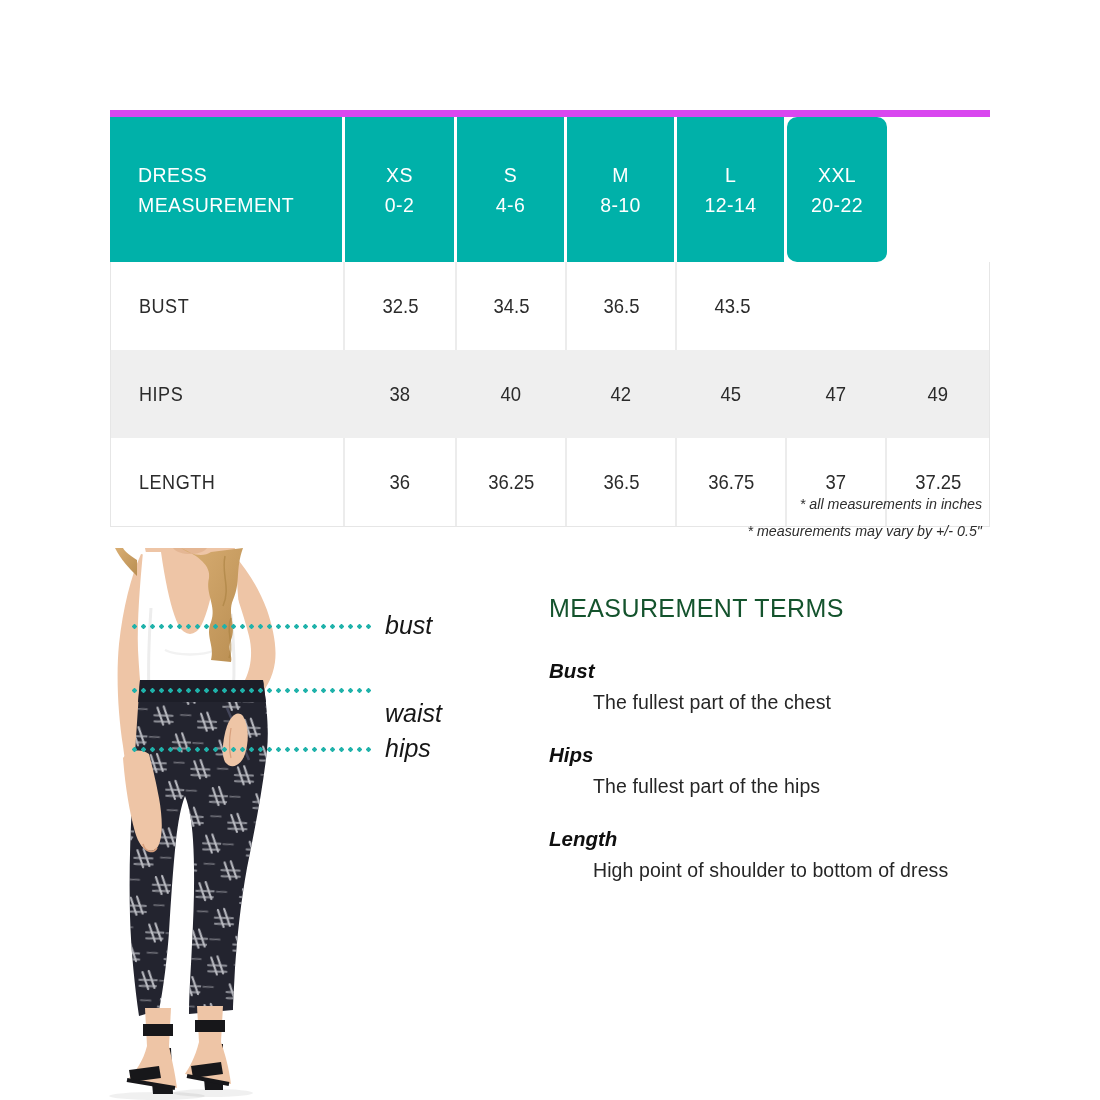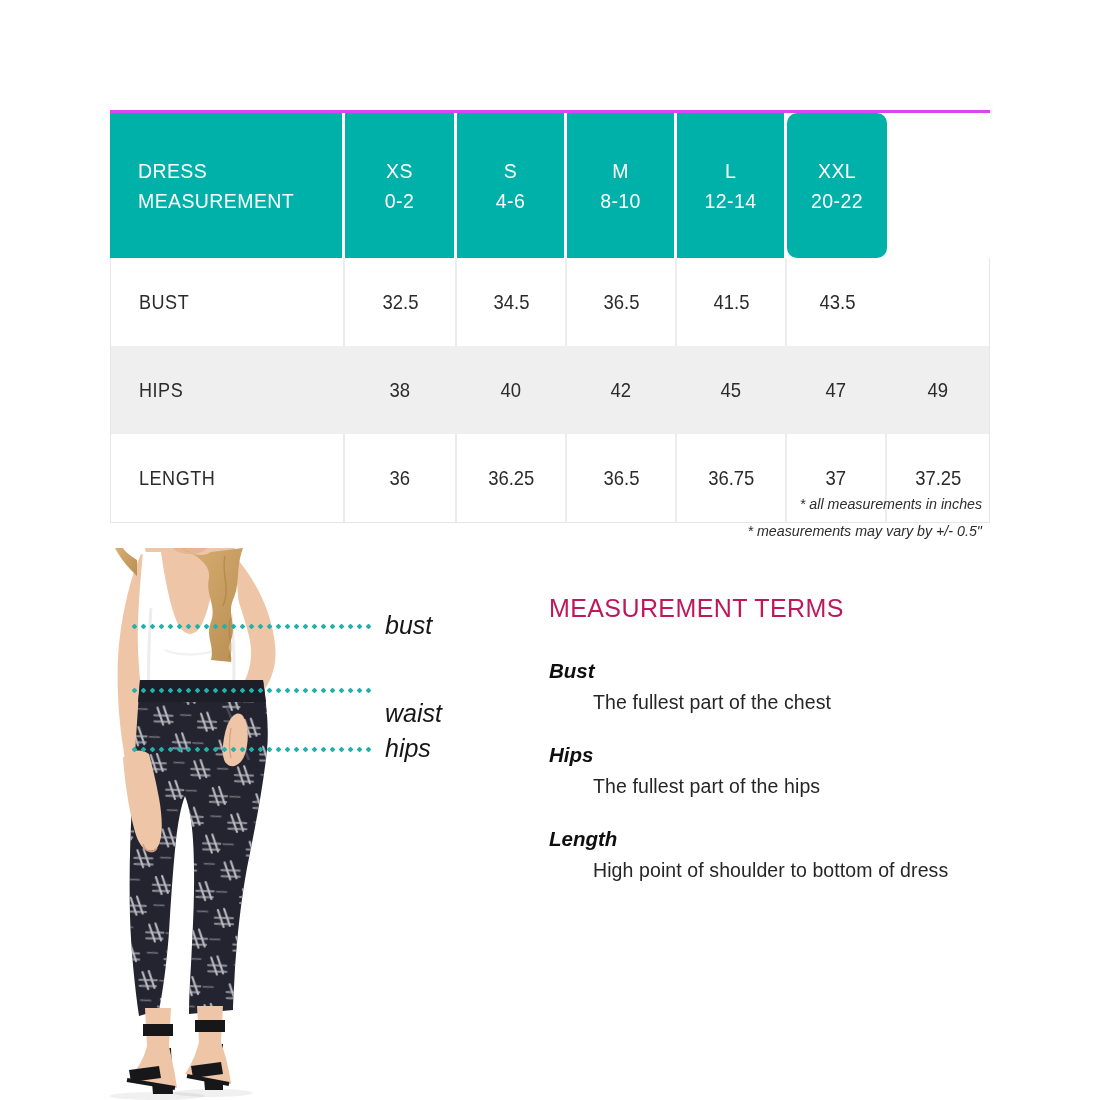--- a/index.html
+++ b/index.html
@@ -6,21 +6,21 @@
   #page{
     position:relative;width:1100px;height:1100px;background:#ffffff;
     font-family:"Liberation Sans",sans-serif;overflow:hidden;
   }
 
   
   .size-table{position:absolute;left:110px;top:110px;width:880px;}
   .thead{
     display:grid;height:145px;
     grid-template-columns:235px 112px 110px 110px 110px 100px 103px;
-    border-top:3px solid #d946ef;
+    border-top:7px solid #d946ef;
   }
   .th{
     background:#00b1a9;color:#ffffff;box-sizing:border-box;
     display:flex;flex-direction:column;align-items:center;justify-content:center;
     font-size:19.5px;line-height:30px;letter-spacing:.4px;
     border-right:3px solid #ffffff;
   }
   .th:last-child{border-right:none;border-radius:10px;}
   .th.label-col{align-items:flex-start;padding-left:28px;}
   .size-range{display:block;text-align:center;}
@@ -61,21 +61,21 @@
   #line-bust{top:624px;} #line-waist{top:688px;} #line-hips{top:747px;}
 
   .body-label{
     position:absolute;left:385px;font-style:italic;font-size:25px;color:#161616;line-height:28px;
   }
   #label-bust{top:611px;} #label-waist{top:675px;margin-top:24px;} #label-hips{top:734px;}
 
   
   .terms{position:absolute;left:549px;top:594px;width:480px;}
   .terms-title{
-    color:#be185d;font-size:25px;font-weight:400;letter-spacing:.4px;margin:0 0 36px 0;
+    color:#14532d;font-size:25px;font-weight:400;letter-spacing:.4px;margin:0 0 36px 0;
   }
   .term-item{margin-bottom:29px;}
   .term-name{font-weight:bold;font-style:italic;font-size:20.5px;color:#0f0f0f;margin-bottom:8px;}
   .term-def{font-size:19.5px;color:#262626;letter-spacing:.1px;margin-left:44px;}
 </style>
 </head>
 <body>
 
 <div id="page">
 
@@ -112,23 +112,20 @@
             <span class="cnd">BUST</span>
           </div>
         <div class="td">
             <span class="cnd">32.5</span>
           </div>
         <div class="td">
             <span class="cnd">34.5</span>
           </div>
         <div class="td">
             <span class="cnd">36.5</span>
-          </div>
-        <div class="td">
-            <span class="cnd">41.5</span>
           </div>
         <div class="td">
             <span class="cnd">43.5</span>
           </div>
       </div>
       <div class="tr alt">
         <div class="td row-label">
             <span class="cnd">HIPS</span>
           </div>
         <div class="td">

